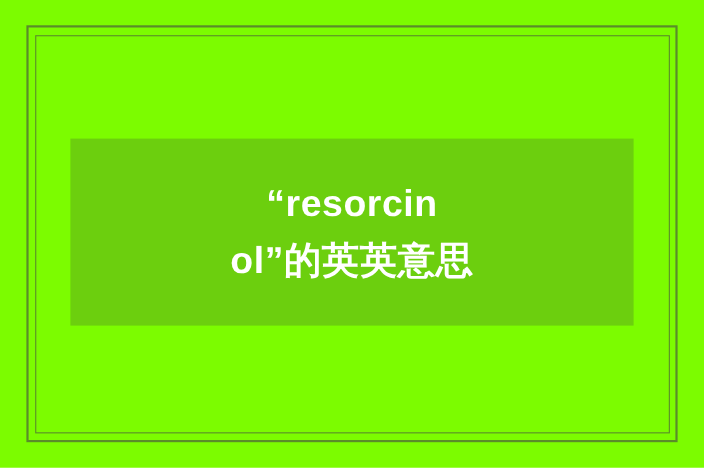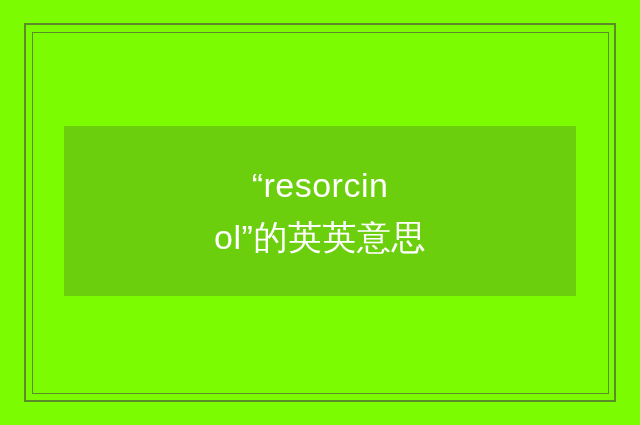--- a/index.html
+++ b/index.html
@@ -57,21 +57,21 @@
     box-sizing: border-box;
     display: flex;
     align-items: center;
     justify-content: center;
   }
 
   #title-block {
     width: 100%;
     text-align: center;
     color: #ffffff;
-    font-weight: normal;
+    font-weight: bold;
     font-size: 34px;
     line-height: 52px;
     letter-spacing: 0.5px;
     white-space: pre-line;
     padding: 0 0;
     box-sizing: border-box;
   }
 </style>
 </head>
 <body>

